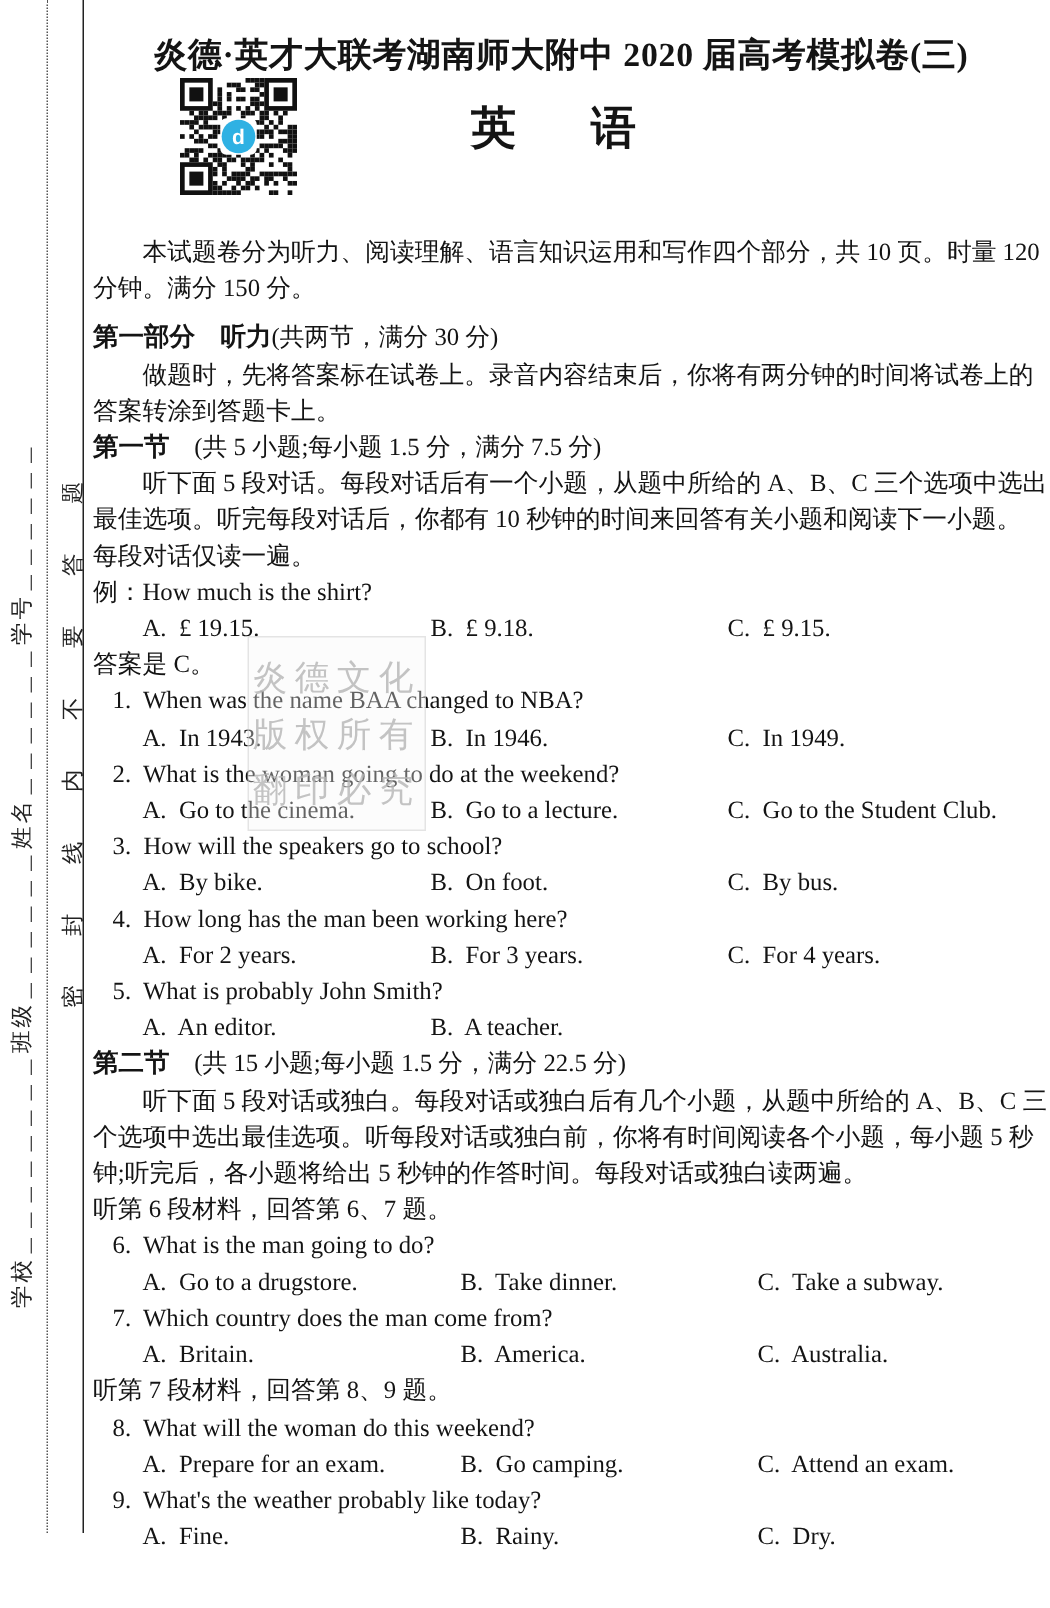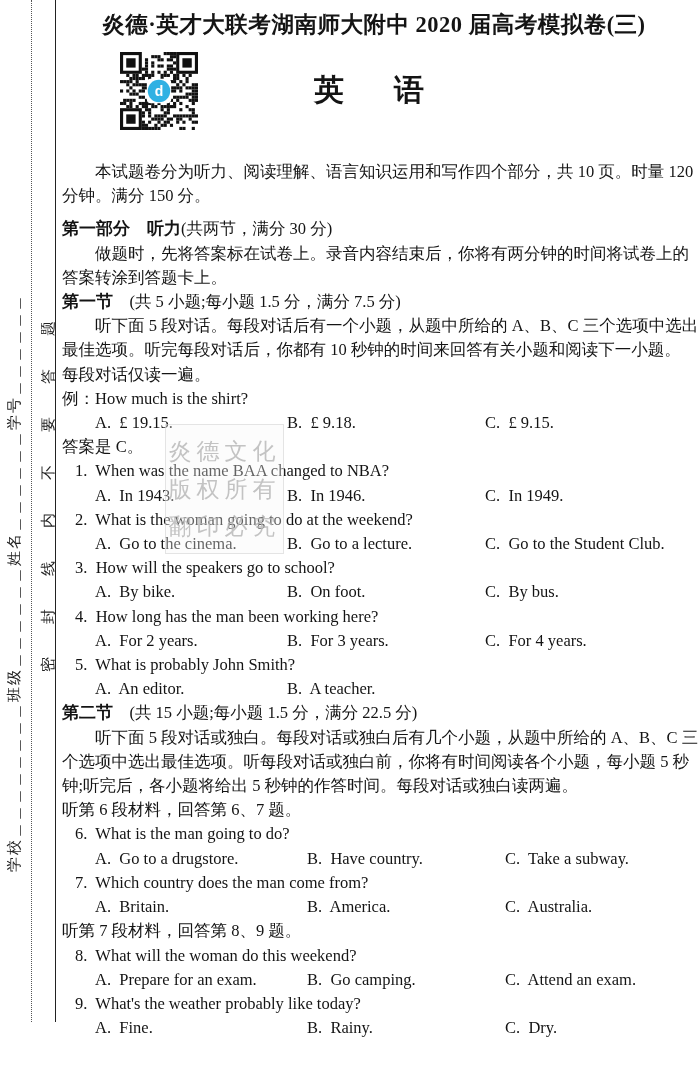--- a/index.html
+++ b/index.html
@@ -31,27 +31,27 @@
   .seal-text {
     position: absolute; left: 39px; top: 672px;
     width: 380px; height: 18px;
     transform: rotate(-90deg); transform-origin: 0 0;
     font-size: 15px; letter-spacing: 33px;
     white-space: nowrap; color: #222;
   }
   
   .content { position: absolute; left: 62px; top: 0; width: 624px; }
   .exam-title {
-    margin-top: 10px; text-align: center;
+    margin-top: 22px; text-align: center;
     font-size: 22.5px; line-height: 30px; font-weight: bold;
     letter-spacing: 0.5px; white-space: nowrap;
   }
   .exam-title .brand { font-weight: 900; }
   .subject {
-    margin-top: 33px; text-align: center;
+    margin-top: 17px; text-align: center;
     font-family: "Liberation Sans", "DejaVu Sans", sans-serif;
     font-size: 30px; line-height: 33px; font-weight: bold; letter-spacing: 10px;
   }
   .qr { position: absolute; left: 58px; top: 52px; width: 78px; height: 78px; }
   .body-text { margin-top: 54px; font-size: 16.5px; line-height: 24.2px; }
   .tline { white-space: pre; }
   .indent { padding-left: 33px; }
   .q-line { padding-left: 13px; white-space: pre; }
   .heading { font-weight: bold; font-size: 17px; line-height: 24.2px; white-space: pre;
              font-family: "Liberation Sans", "DejaVu Sans", sans-serif; }
@@ -388,21 +388,21 @@
 
       <div class="tline indent">听下面 5 段对话或独白。每段对话或独白后有几个小题，从题中所给的 A、B、C 三</div>
       <div class="tline">个选项中选出最佳选项。听每段对话或独白前，你将有时间阅读各个小题，每小题 5 秒</div>
       <div class="tline">钟;听完后，各小题将给出 5 秒钟的作答时间。每段对话或独白读两遍。</div>
 
       <div class="tline">听第 6 段材料，回答第 6、7 题。</div>
 
       <div class="q-line">6.  What is the man going to do?</div>
       <div class="opt-row cols-b">
         <span>A.  Go to a drugstore.</span>
-        <span>B.  Have country.</span>
+        <span>B.  Take dinner.</span>
         <span>C.  Take a subway.</span>
       </div>
 
       <div class="q-line">7.  Which country does the man come from?</div>
       <div class="opt-row cols-b">
         <span>A.  Britain.</span>
         <span>B.  America.</span>
         <span>C.  Australia.</span>
       </div>
 

